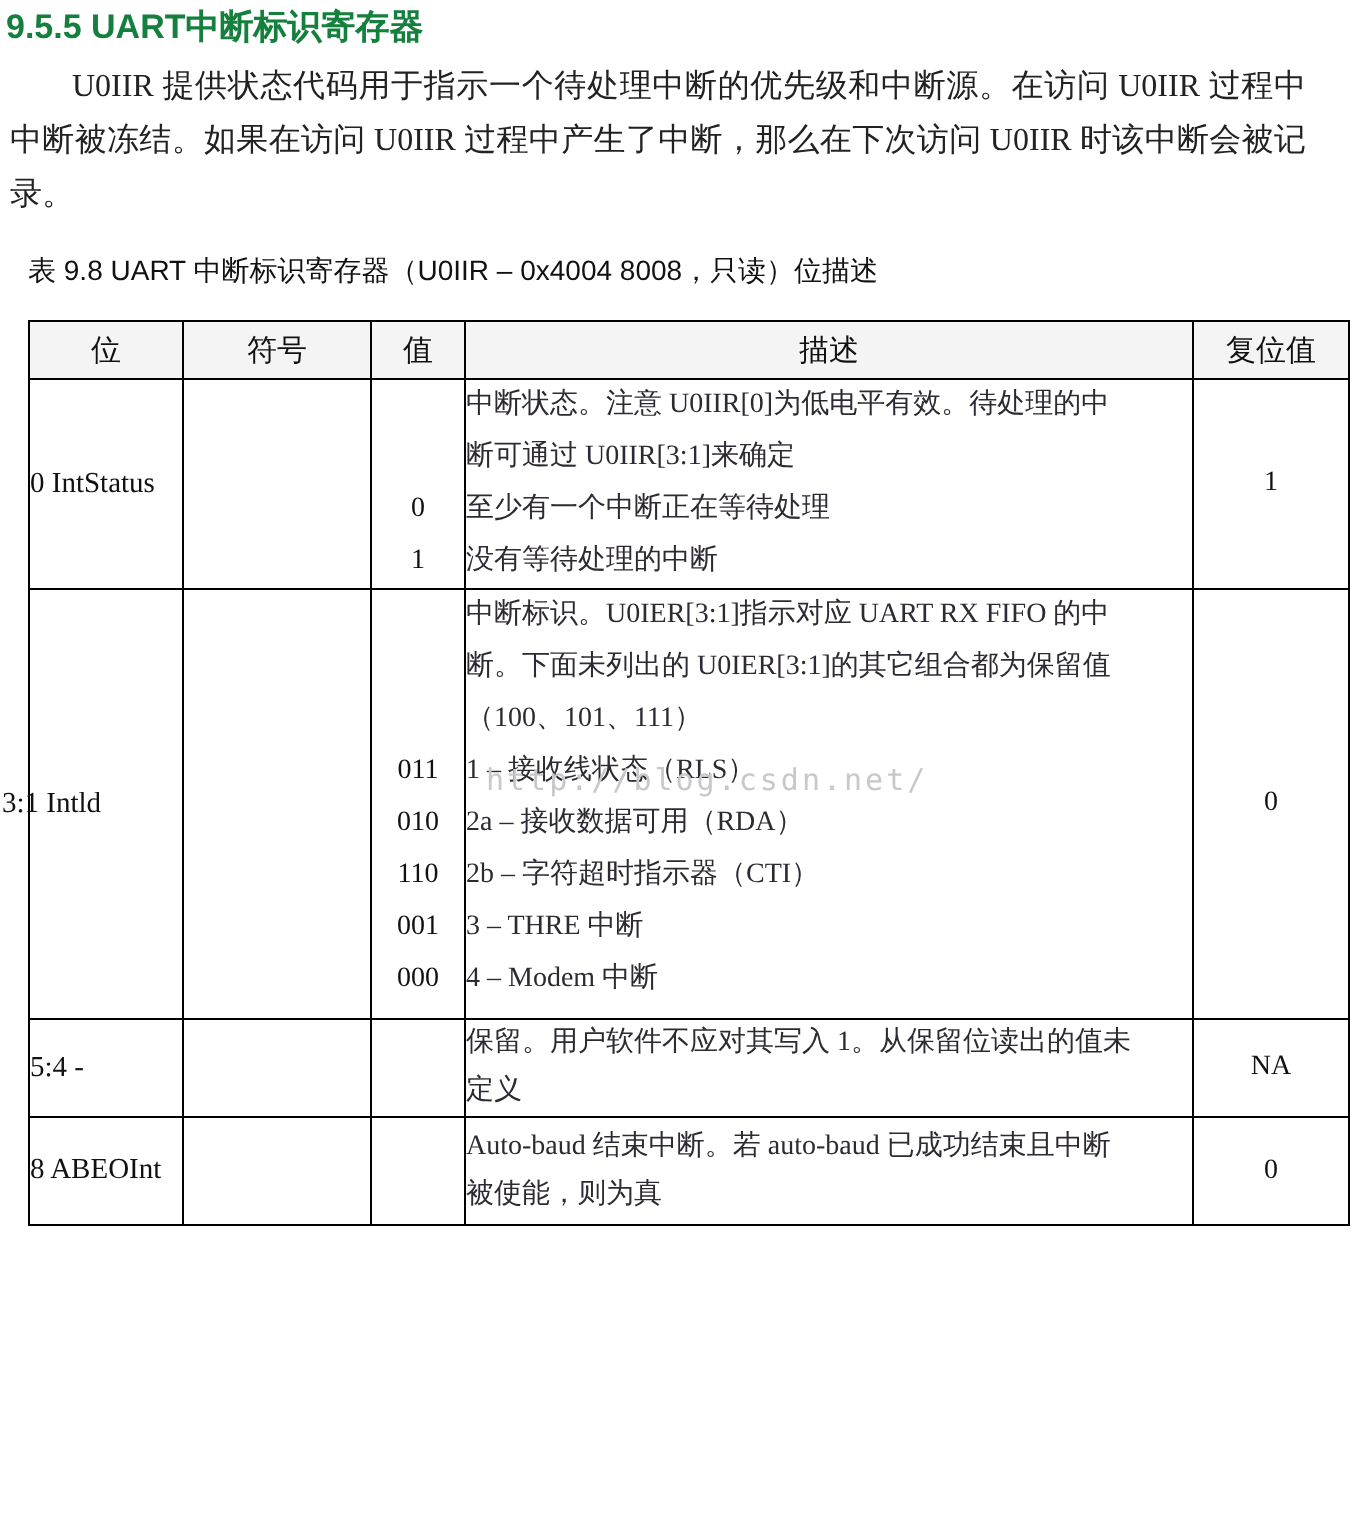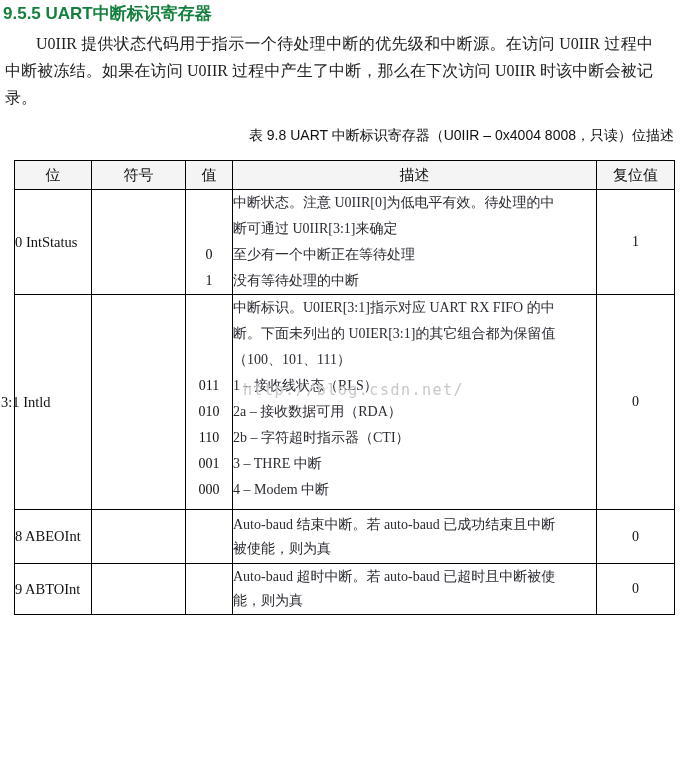--- a/index.html
+++ b/index.html
@@ -14,21 +14,21 @@
     font-weight:bold; font-size:17px; color:#15803d;
     letter-spacing:0px; white-space:nowrap;
   }
   .intro {
     position:absolute; left:5px; top:30px; width:648px; margin:0;
     font-size:16px; line-height:27px; text-align:justify;
     text-indent:31px; color:#222;
   }
   .caption {
     position:absolute; left:14px; top:127px; width:660px;
-    text-align:right; font-size:14px;
+    text-align:left; font-size:14px;
     font-family:"Liberation Sans","DejaVu Sans",sans-serif; color:#111;
   }
   table.reg {
     position:absolute; left:14px; top:160px; width:660px;
     border-collapse:collapse; table-layout:fixed;
   }
   .reg th, .reg td { border:1px solid #000; padding:0; overflow:visible; }
   .reg thead th {
     height:28px; font-weight:normal; font-size:15px;
     background:#f4f4f4; text-align:center; color:#111;
@@ -137,45 +137,45 @@
         <div class="line">（100、101、111）</div>
         <div class="line">1 –  接收线状态（RLS）</div>
         <div class="line">2a –  接收数据可用（RDA）</div>
         <div class="line">2b –  字符超时指示器（CTI）</div>
         <div class="line">3 – THRE 中断</div>
         <div class="line">4 – Modem 中断</div>
       </td>
       <td class="reset-cell">0</td>
     </tr>
 
+    <tr style="height:46px;">
+      <td class="bit-cell">
+        <span class="bit-text">5:4 -</span>
+      </td>
+      <td class="sym-cell"></td>
+      <td class="val-cell"></td>
+      <td class="desc-cell desc-mid">
+        <div class="line">保留。用户软件不应对其写入 1。从保留位读出的值未</div>
+        <div class="line">定义</div>
+      </td>
+      <td class="reset-cell">NA</td>
+    </tr>
 
 
     <tr style="height:54px;">
       <td class="bit-cell" colspan="2">
         <span class="col-divider"></span>
         <span class="bit-text">8 ABEOInt</span>
       </td>
       <td class="val-cell"></td>
       <td class="desc-cell desc-mid">
         <div class="line">Auto-baud 结束中断。若 auto-baud 已成功结束且中断</div>
         <div class="line">被使能，则为真</div>
       </td>
       <td class="reset-cell">0</td>
     </tr>
 
-    <tr style="height:51px;">
-      <td class="bit-cell" colspan="2">
-        <span class="col-divider"></span>
-        <span class="bit-text">9 ABTOInt</span>
-      </td>
-      <td class="val-cell"></td>
-      <td class="desc-cell desc-mid">
-        <div class="line">Auto-baud 超时中断。若 auto-baud 已超时且中断被使</div>
-        <div class="line">能，则为真</div>
-      </td>
-      <td class="reset-cell">0</td>
-    </tr>
 
 
   </tbody>
 </table>
 
 <div class="watermark">http://blog.csdn.net/</div>
 
 </body></html>

